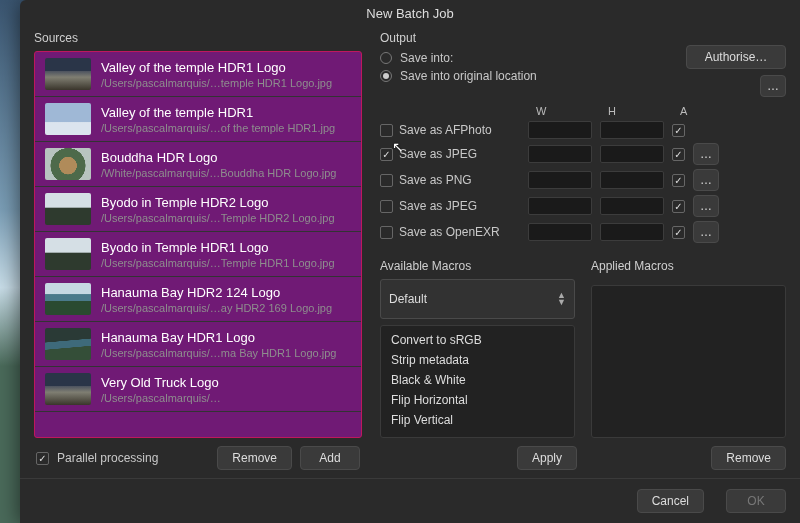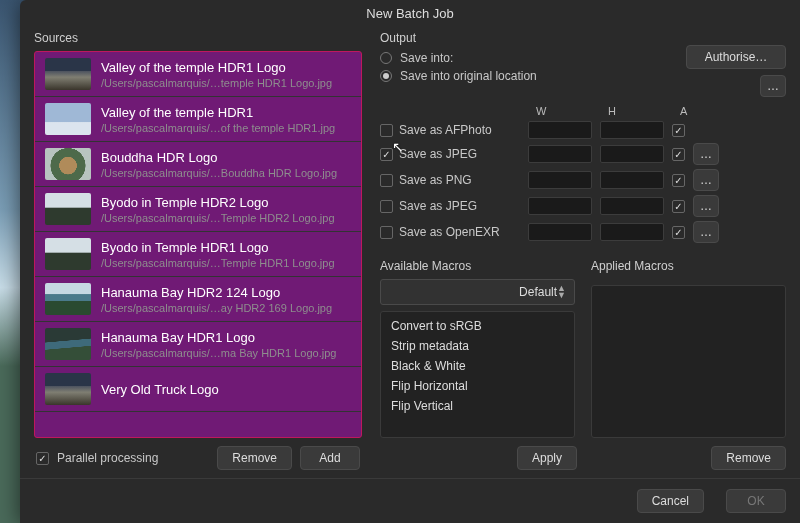--- a/index.html
+++ b/index.html
@@ -75,21 +75,21 @@
   .fmt-head .a { width:36px; }
   .fmt-row { display:flex; align-items:center; gap:8px; margin:4px 0; }
   .fmt-row .lbl { width:140px; display:flex; align-items:center; gap:6px; }
   .dim-input { width:64px; height:18px; background:#1a1a1a; border:1px solid #3c3c3c; border-radius:2px; }
   .cursor { position:absolute; font-size:14px; color:#fff; text-shadow:0 0 2px #000; pointer-events:none; }
 
   .macros { display:flex; gap:16px; margin-top:12px; flex:1; min-height:0; }
   .macros-col { flex:1; display:flex; flex-direction:column; min-height:0; }
   .select {
     background:#323232; border:1px solid #4a4a4a; border-radius:3px;
-    padding:5px 8px; display:flex; justify-content:flex-end; align-items:center;
+    padding:12px 8px; display:flex; justify-content:space-between; align-items:center;
     color:#ddd; font-size:12px;
   }
   .select .arrows { font-size:9px; line-height:7px; color:#aaa; }
   .macro-list {
     margin-top:6px; background:#222; border:1px solid #3a3a3a; border-radius:3px;
     flex:1; padding:4px 0; overflow:auto;
   }
   .macro-item { padding:3px 10px; color:#ddd; font-size:12px; }
   .applied-box { margin-top:6px; background:#222; border:1px solid #3a3a3a; border-radius:3px; flex:1; }
   .macros-footer { display:flex; justify-content:space-between; margin-top:8px; gap:12px; }
@@ -120,21 +120,21 @@
             <div class="thumb sky2"></div>
             <div class="src-text">
               <div class="src-title">Valley of the temple HDR1</div>
               <div class="src-path">/Users/pascalmarquis/…of the temple HDR1.jpg</div>
             </div>
           </div>
           <div class="source-item">
             <div class="thumb bud"></div>
             <div class="src-text">
               <div class="src-title">Bouddha HDR Logo</div>
-              <div class="src-path">/Users/pascalmarquis/…Bouddha HDR Logo.jpg</div>
+              <div class="src-path">/White/pascalmarquis/…Bouddha HDR Logo.jpg</div>
             </div>
           </div>
           <div class="source-item">
             <div class="thumb temple"></div>
             <div class="src-text">
               <div class="src-title">Byodo in Temple HDR2 Logo</div>
               <div class="src-path">/Users/pascalmarquis/…Temple HDR2 Logo.jpg</div>
             </div>
           </div>
           <div class="source-item">
@@ -155,20 +155,21 @@
             <div class="thumb bay2"></div>
             <div class="src-text">
               <div class="src-title">Hanauma Bay HDR1 Logo</div>
               <div class="src-path">/Users/pascalmarquis/…ma Bay HDR1 Logo.jpg</div>
             </div>
           </div>
           <div class="source-item">
             <div class="thumb sky"></div>
             <div class="src-text">
               <div class="src-title">Very Old Truck Logo</div>
+              <div class="src-path">/Users/pascalmarquis/…</div>
             </div>
           </div>
         </div>
       <div class="left-footer">
         <span class="check on" id="parallel-check"></span>
         <span>Parallel processing</span>
         <span class="spacer"></span>
         <span class="btn">Remove</span>
         <span class="btn">Add</span>
       </div>

